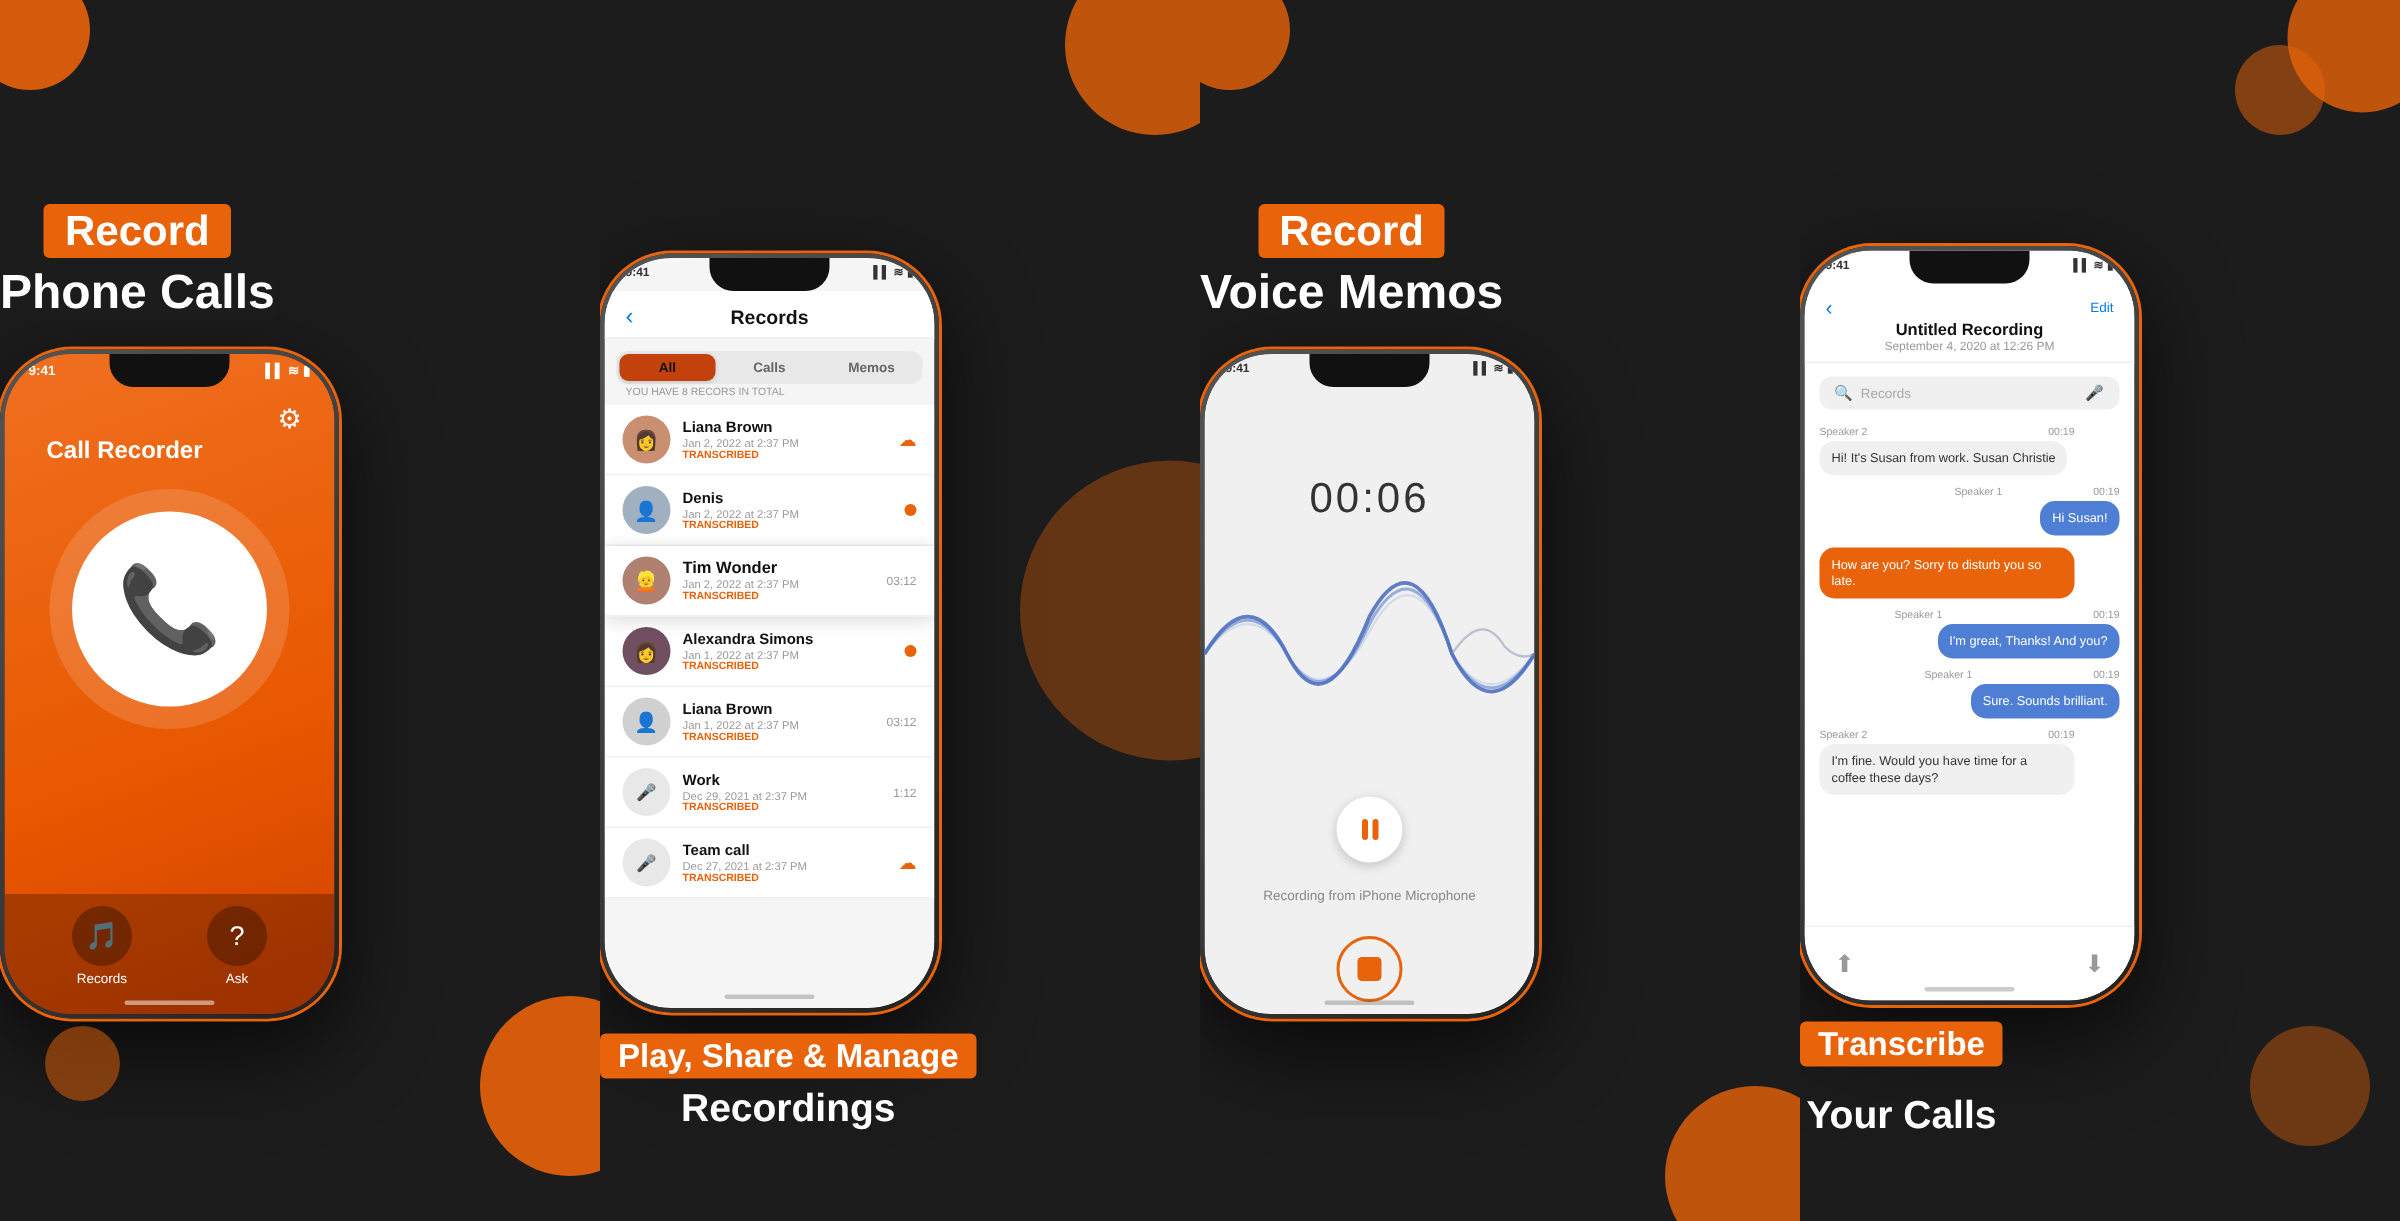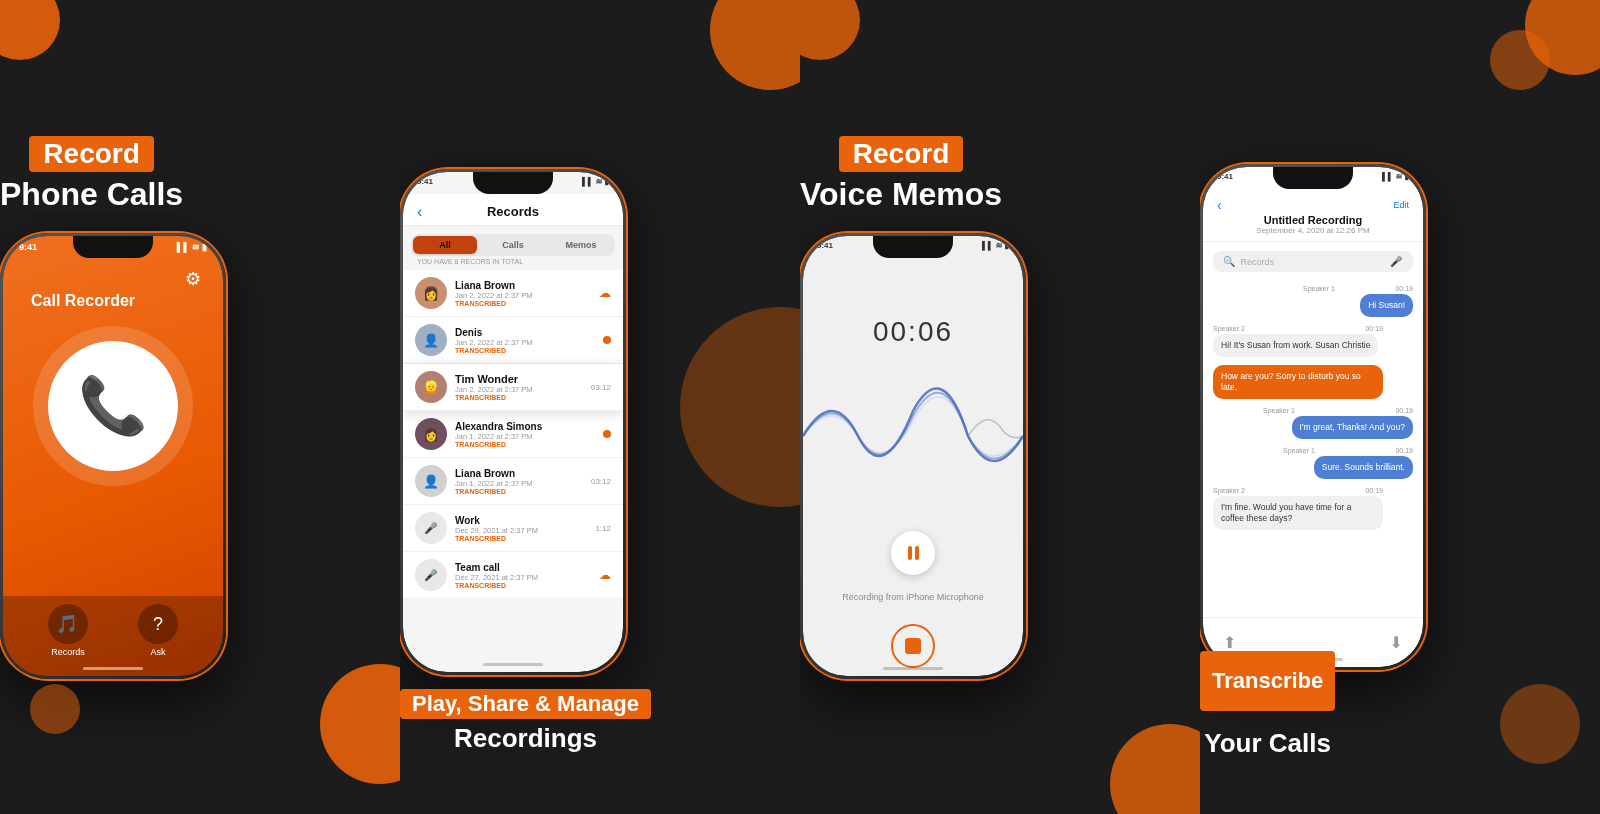--- a/index.html
+++ b/index.html
@@ -464,21 +464,21 @@
       position: absolute;
       bottom: 55px;
       text-align: center;
     }
     .panel-4 .bottom-text .badge {
       display: inline-block;
       background: #e8630a;
       color: white;
       font-size: 22px;
       font-weight: 700;
-      padding: 17px 12px;
+      padding: 2px 12px;
       border-radius: 4px;
     }
     .panel-4 .bottom-text .subtitle {
       color: white;
       font-size: 26px;
       font-weight: 700;
       margin-top: 17px;
     }
 
     
@@ -814,34 +814,34 @@
           <div class="phone4-rec-title">Untitled Recording</div>
           <div class="phone4-rec-date">September 4, 2020 at 12:26 PM</div>
         </div>
         <div class="phone4-search-bar">
           <span class="phone4-search-icon">🔍</span>
           <span class="phone4-search-text">Records</span>
           <span class="phone4-mic-icon">🎤</span>
         </div>
         <div class="phone4-messages">
 
+          <div class="phone4-msg-row left">
+            <div style="font-size:7px;color:#999;display:flex;justify-content:space-between;width:85%;">
+              <span>Speaker 2</span>
+                <span>00:19</span>
+            </div>
+            <div class="phone4-bubble gray" style="background:#f0f0f0;">Hi! It's Susan from work. Susan Christie</div>
+          </div>
+
           <div class="phone4-msg-row right">
             <div style="font-size:7px;color:#999;display:flex;justify-content:space-between;width:55%;">
               <span>Speaker 1</span>
                 <span>00:19</span>
             </div>
             <div class="phone4-bubble blue">Hi Susan!</div>
-          </div>
-
-          <div class="phone4-msg-row left">
-            <div style="font-size:7px;color:#999;display:flex;justify-content:space-between;width:85%;">
-              <span>Speaker 2</span>
-                <span>00:19</span>
-            </div>
-            <div class="phone4-bubble gray" style="background:#f0f0f0;">Hi! It's Susan from work. Susan Christie</div>
           </div>
 
           <div class="phone4-msg-row left">
             <div class="phone4-bubble orange">How are you? Sorry to disturb you so late.</div>
           </div>
 
           <div class="phone4-msg-row right">
             <div style="font-size:7px;color:#999;display:flex;justify-content:space-between;width:75%;">
               <span>Speaker 1</span>
                 <span>00:19</span>

